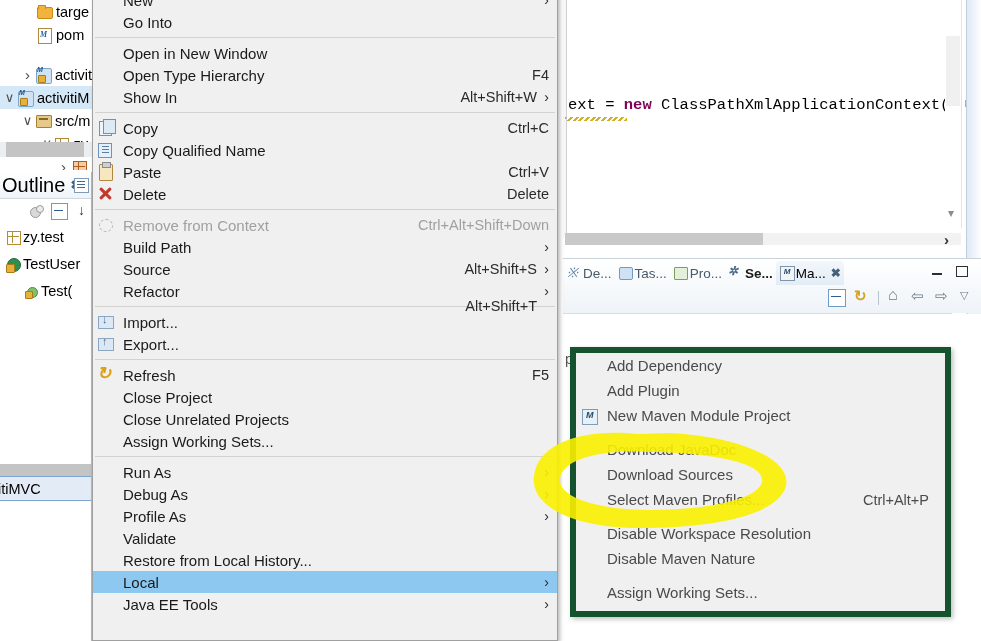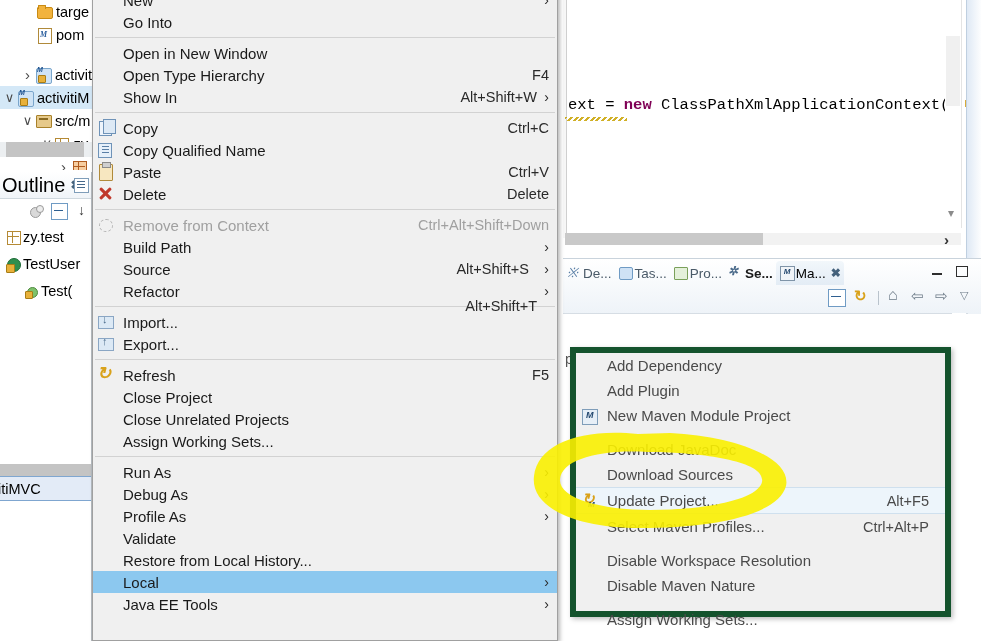--- a/index.html
+++ b/index.html
@@ -533,21 +533,21 @@
         <span class="mi-accel" style="padding-right: 8px;">Ctrl+Alt+Shift+Down</span>
       </div>
       <div class="mi">
         <span class="mi-icon"></span>
         <span class="mi-label">Build Path</span>
         <span class="mi-arrow">›</span>
       </div>
       <div class="mi">
         <span class="mi-icon"></span>
         <span class="mi-label">Source</span>
-        <span class="mi-accel" style="padding-right: 28px;">Alt+Shift+S</span>
+        <span class="mi-accel" style="padding-right: 20px;">Alt+Shift+S</span>
         <span class="mi-arrow">›</span>
       </div>
       <div class="mi">
         <span class="mi-icon"></span>
         <span class="mi-label">Refactor</span>
         <span class="mi-accel" style="padding-right: 20px; margin-top: 30px;">Alt+Shift+T</span>
         <span class="mi-arrow">›</span>
       </div>
       <div class="msep"></div>
       <div class="mi">
@@ -632,27 +632,20 @@
         <span>New Maven Module Project</span>
       </div>
       <div class="ssep"></div>
       <div class="si">
         <span class="si-icon"></span>
         <span>Download JavaDoc</span>
       </div>
       <div class="si">
         <span class="si-icon"></span>
         <span>Download Sources</span>
-      </div>
-      <div class="si hover">
-        <span class="si-icon">
-          <i class="sic-update"></i>
-        </span>
-        <span>Update Project...</span>
-        <span class="si-accel">Alt+F5</span>
       </div>
       <div class="si">
         <span class="si-icon"></span>
         <span>Select Maven Profiles...</span>
         <span class="si-accel">Ctrl+Alt+P</span>
       </div>
       <div class="ssep"></div>
       <div class="si">
         <span class="si-icon"></span>
         <span>Disable Workspace Resolution</span>

